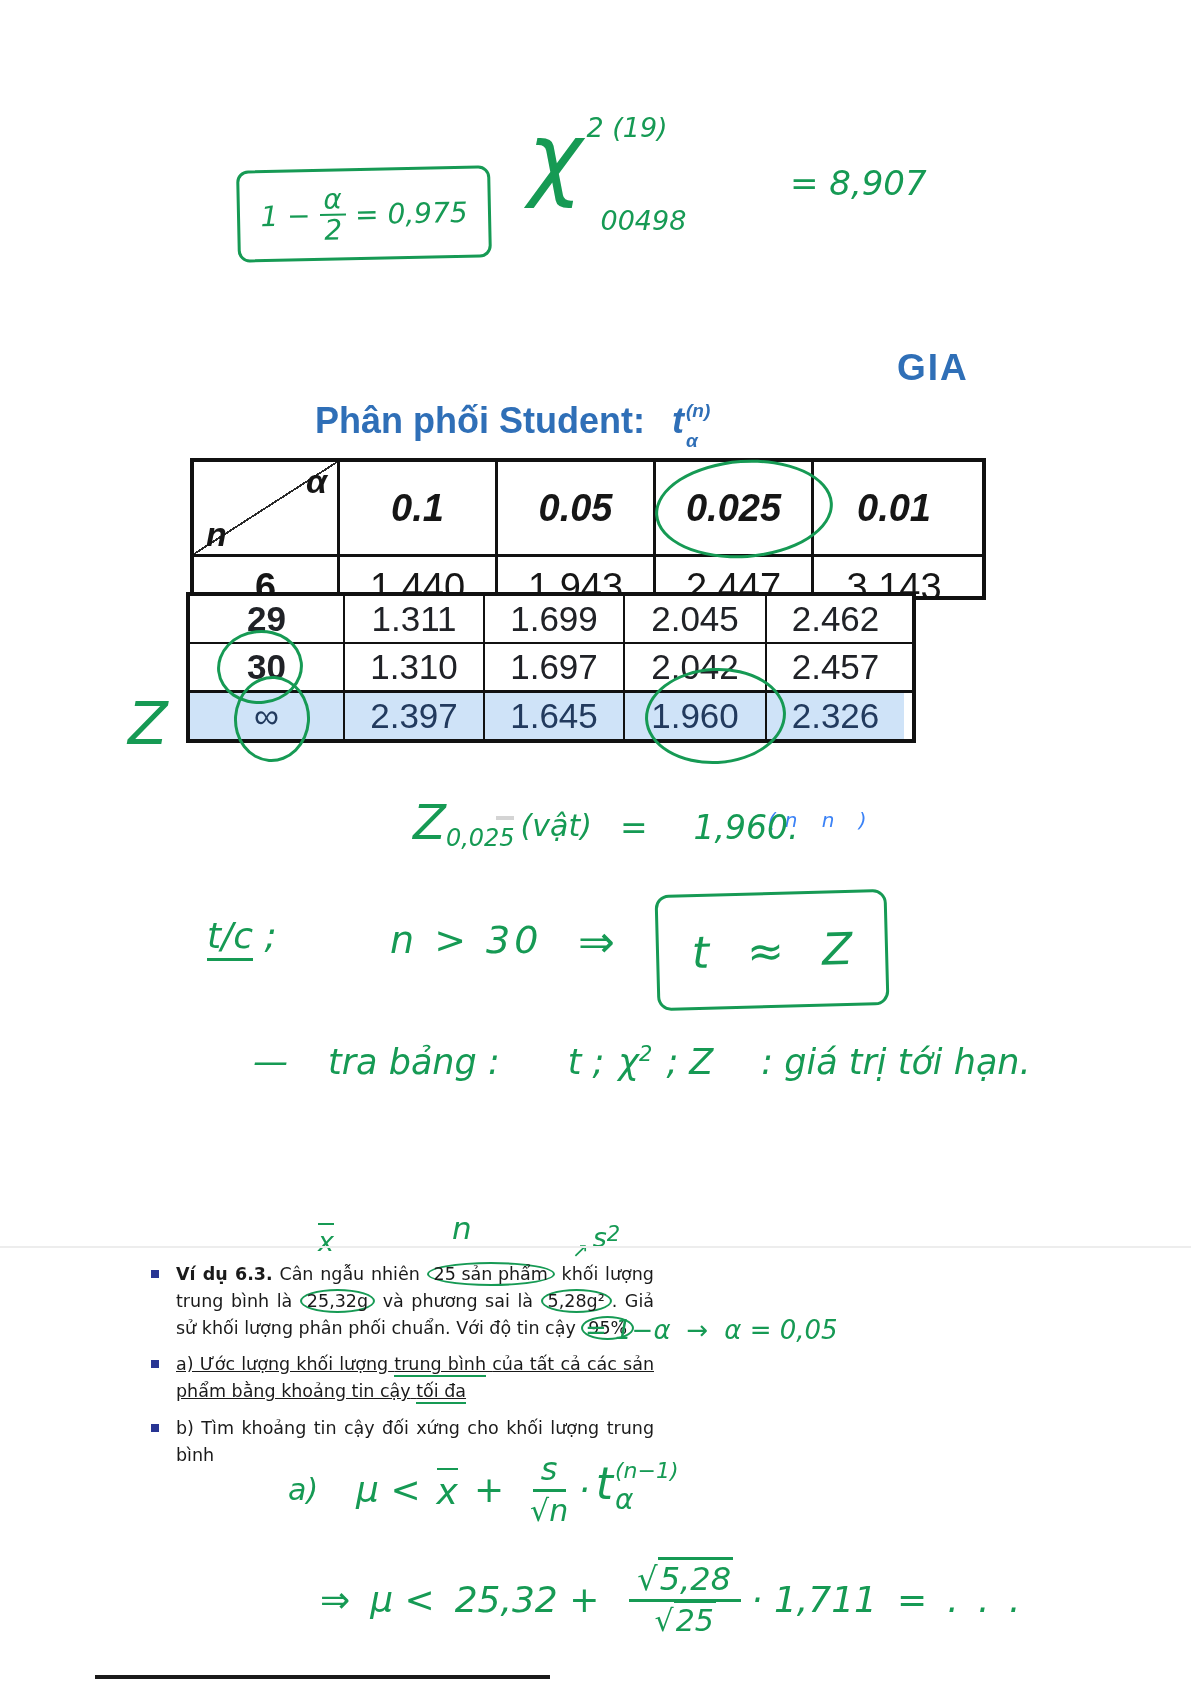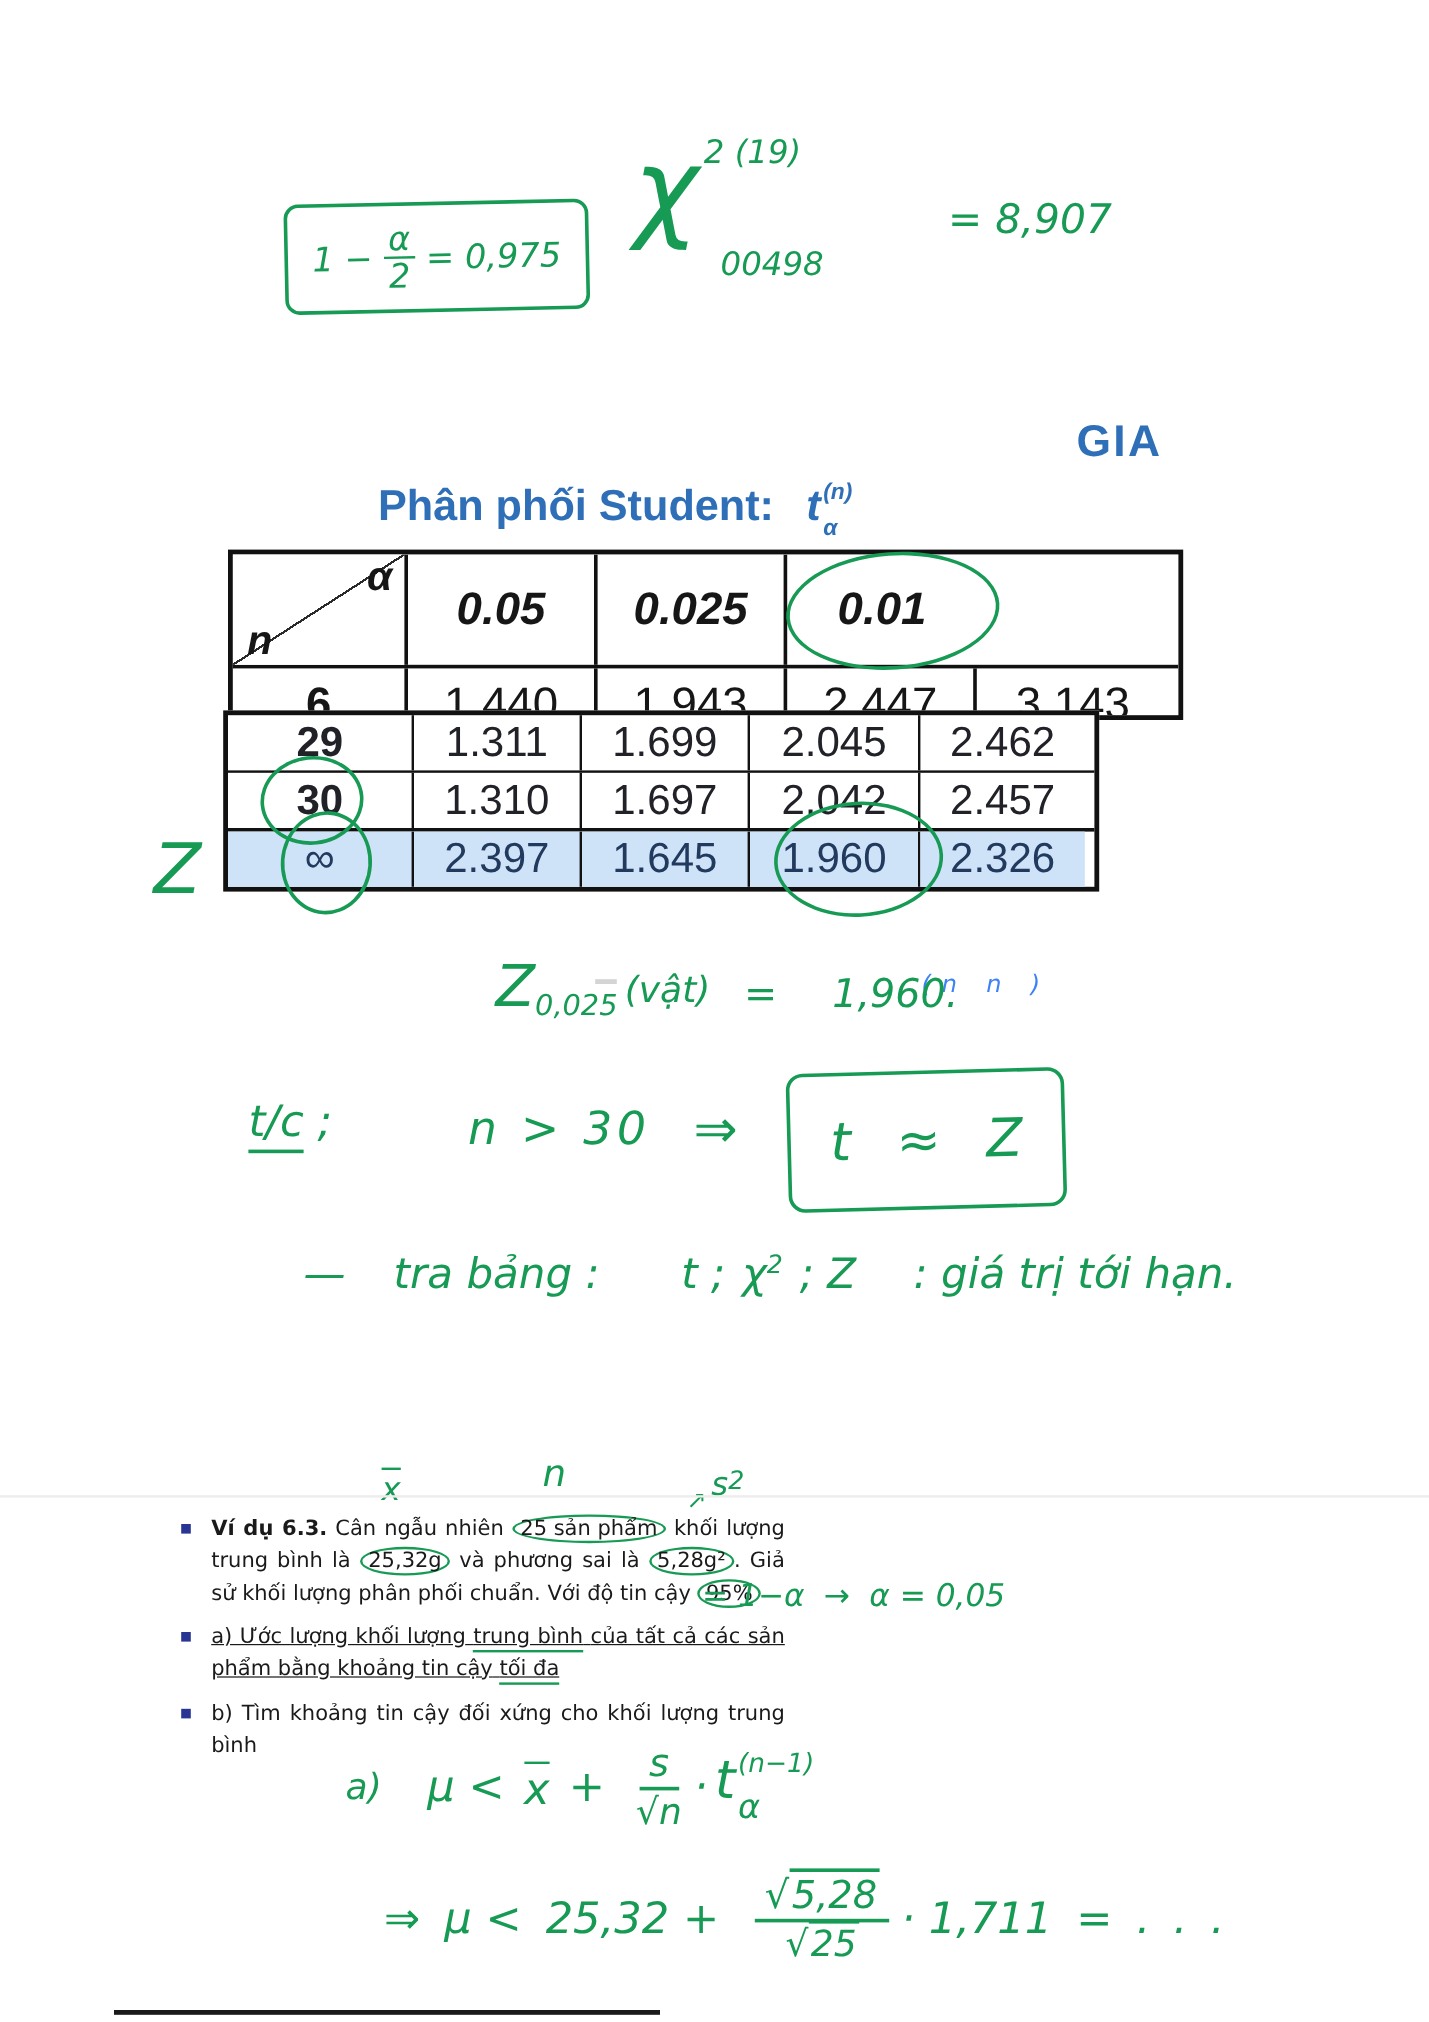--- a/index.html
+++ b/index.html
@@ -78,21 +78,21 @@
   .hand-after{left:585px;top:1315px;display:flex;gap:16px;font-size:26px;white-space:nowrap;align-items:flex-end;}
   
   .f-a{left:288px;top:1452px;display:flex;align-items:center;font-size:36px;}
   .f-a .lab{font-size:30px;margin-right:38px;}
   .f-a .gap{margin-right:16px;}
   .bigfrac{display:inline-flex;flex-direction:column;align-items:center;line-height:1.1;margin:0 10px;}
   .bigfrac .fn{border-bottom:3px solid #169a54;padding:0 8px 2px;font-size:32px;}
   .bigfrac .fd{font-size:30px;padding-top:2px;}
   .t-hand{display:inline-flex;margin-left:6px;}
   .t-hand .tb{font-size:44px;}
-  .t-hand .tstack{display:inline-flex;flex-direction:column;justify-content:space-between;height:64px;margin-left:2px;}
+  .t-hand .tstack{display:inline-flex;flex-direction:column;height:64px;margin-left:2px;}
   .t-hand .tsup{font-size:22px;}
   .t-hand .tsub{font-size:28px;}
   .f-b{left:320px;top:1562px;display:flex;align-items:center;font-size:36px;}
   .f-b .gap{margin-right:20px;}
   .sqrt .rad{border-top:3px solid #169a54;padding:0 2px;}
   .dots{letter-spacing:4px;}
   .bottom-line{left:95px;top:1675px;width:455px;height:4px;background:#1a1a1a;}
   .remnant{left:768px;top:808px;color:#3b82f6;font-size:20px;letter-spacing:9px;font-style:italic;}
   .remnant-dash{left:496px;top:816px;width:18px;height:4px;background:#d4d4d4;}
 </style>
@@ -131,20 +131,21 @@
       </span>
     </span>
   </div>
 
   <div class="abs t1">
     <div class="hdr">
       <div class="cell corner">
         <span class="a">α</span>
         <span class="n">n</span>
       </div>
+      <div class="cell">0.1</div>
       <div class="cell">0.05</div>
       <div class="cell">0.025</div>
       <div class="cell">0.01</div>
     </div>
     <div class="r6">
       <div class="cell bold">6</div>
       <div class="cell">1.440</div>
       <div class="cell">1.943</div>
       <div class="cell">2.447</div>
       <div class="cell">3.143</div>

